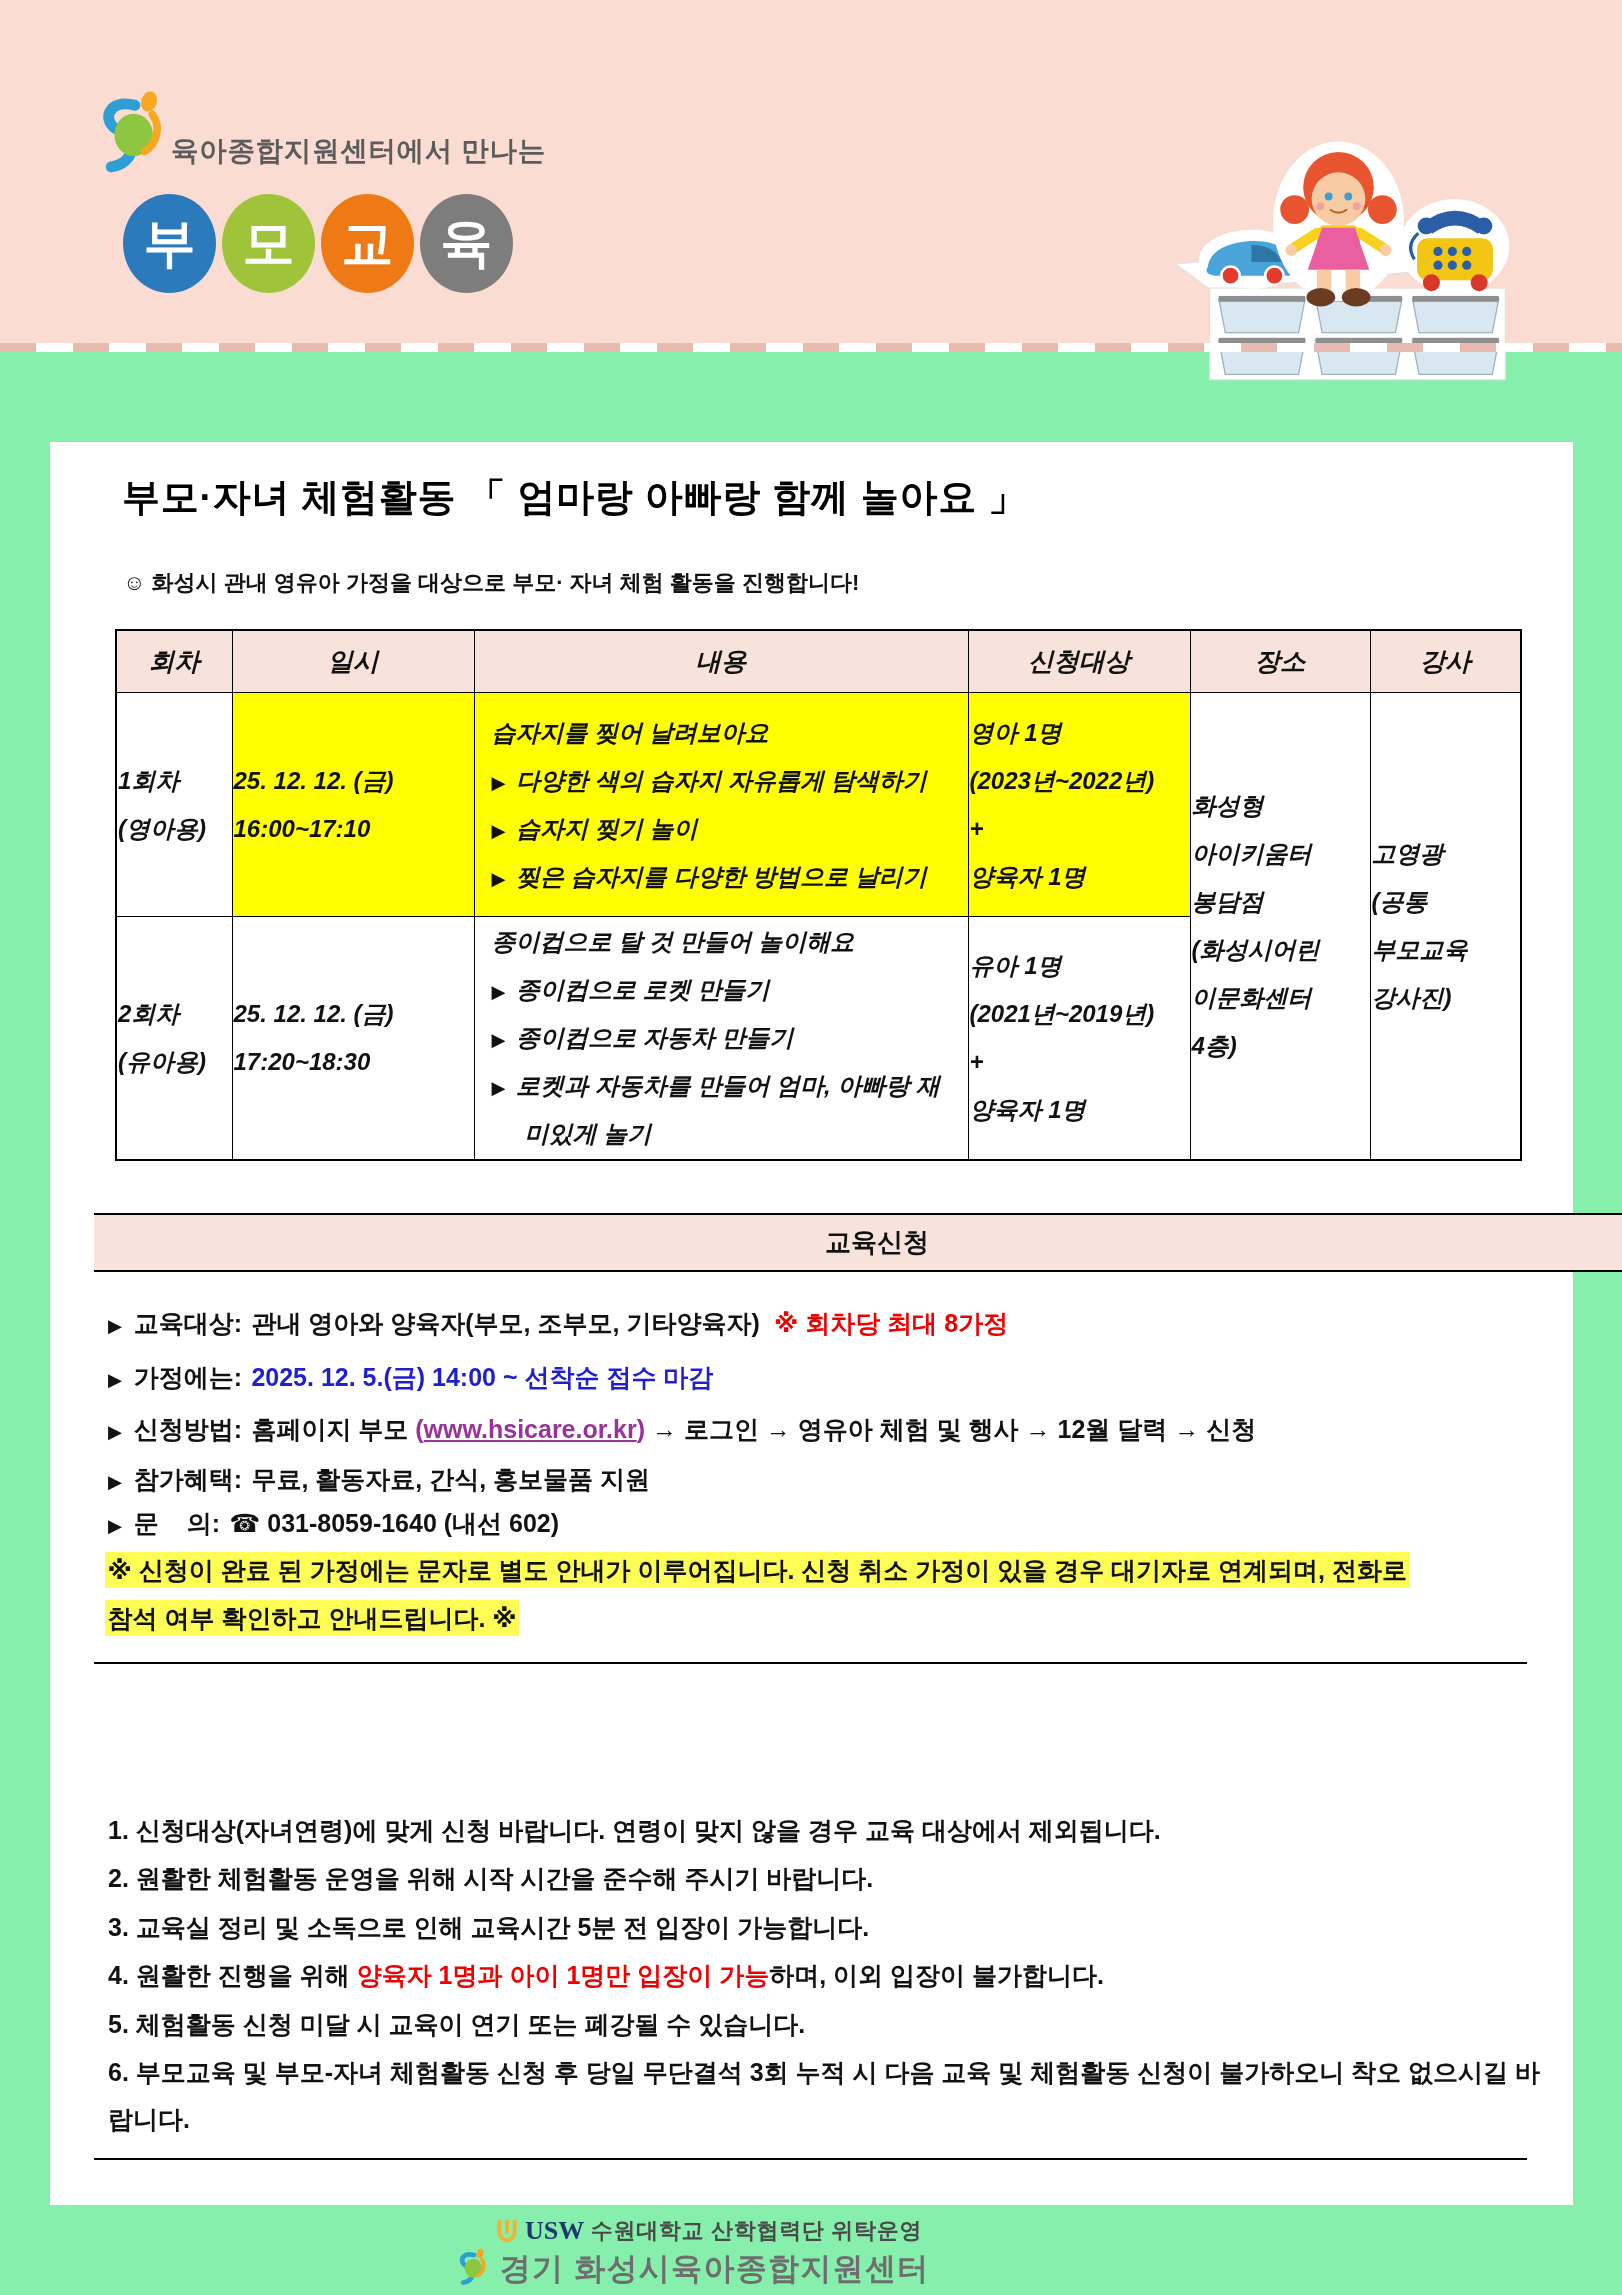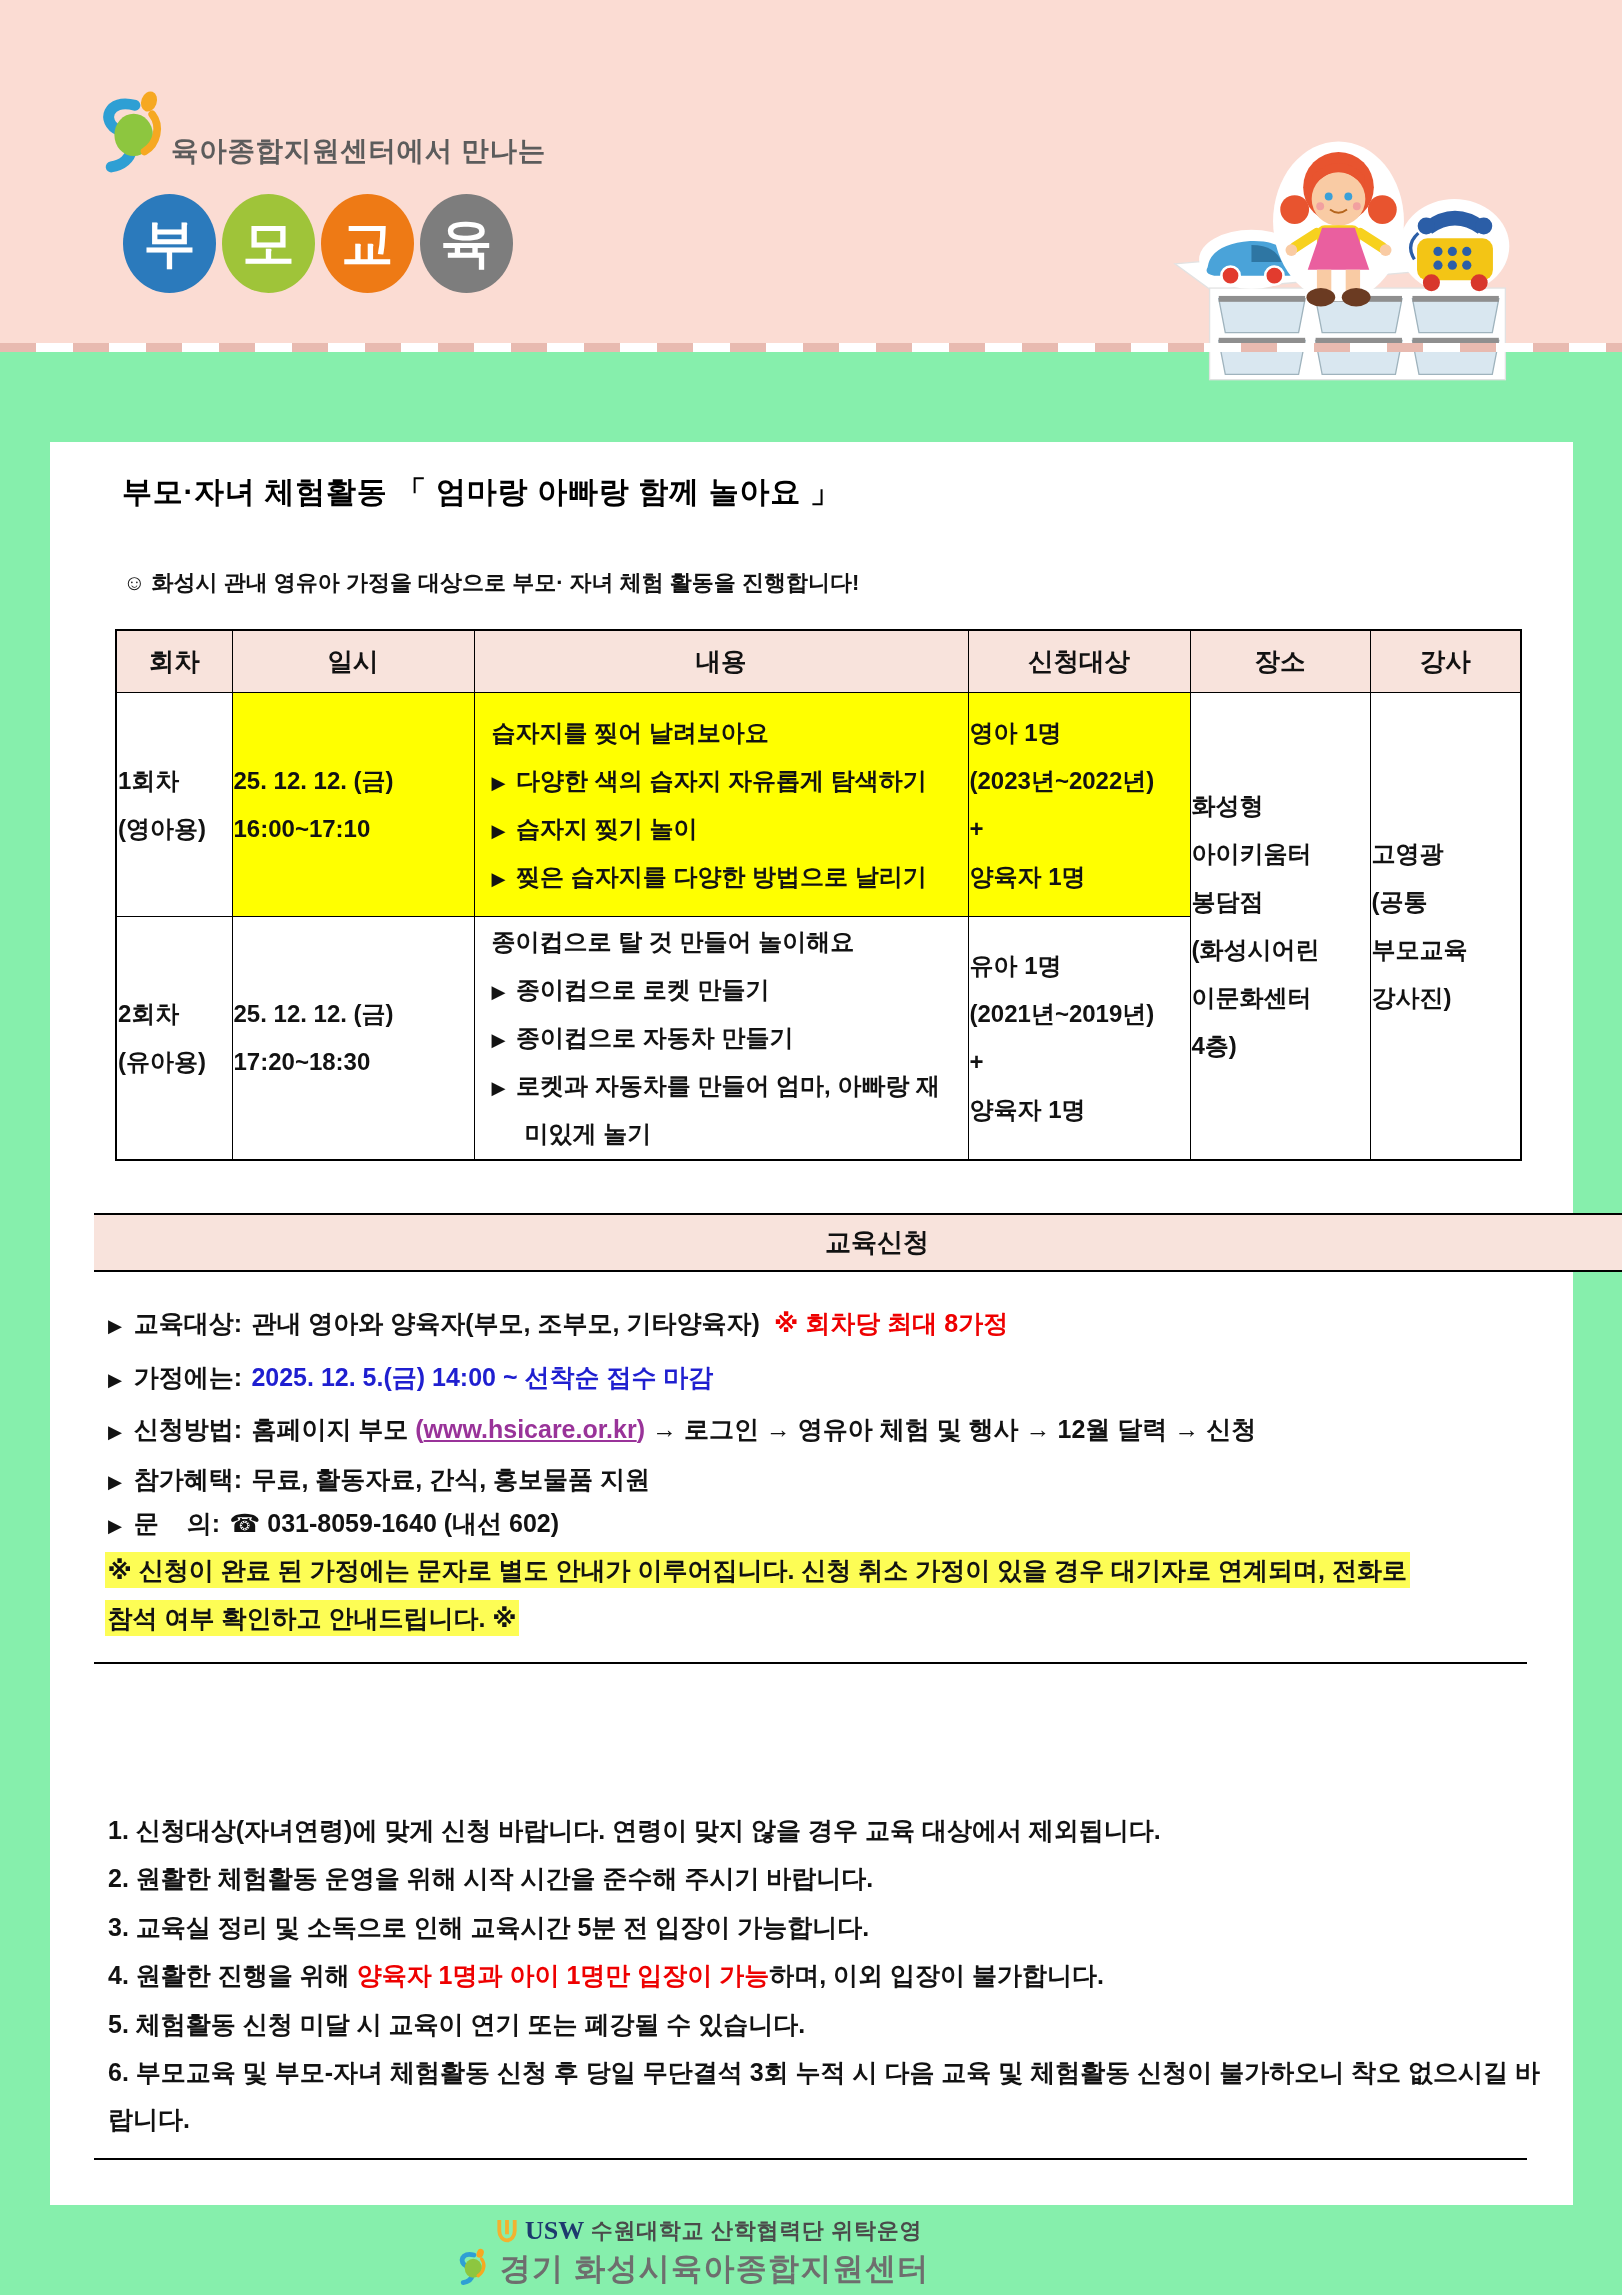--- a/index.html
+++ b/index.html
@@ -15,28 +15,28 @@
   .brand-tagline { position:absolute; left:171px; top:133px; font-size:27.5px; font-weight:600;
     color:#5c5c5c; letter-spacing:0.7px; }
   .circles { position:absolute; left:123px; top:194px; display:flex; gap:5.9px; }
   .circle { width:93px; height:99px; border-radius:50%; display:flex; align-items:center;
     justify-content:center; color:#ffffff; font-size:52px; font-weight:700; }
   .circle.c0 { background:#2b7abc; } .circle.c1 { background:#9fc439; }
   .circle.c2 { background:#ee7a15; } .circle.c3 { background:#7d7d7d; }
   .toys { position:absolute; left:1152px; top:110px; width:373px; height:275px; }
   
   .card { position:absolute; left:50px; top:442px; width:1523px; height:1763px; background:#ffffff; }
-  .page-title { position:absolute; left:72px; top:30px; font-size:30px; font-weight:800;
+  .page-title { position:absolute; left:72px; top:30px; font-size:38px; font-weight:800;
     letter-spacing:0.7px; color:#000; }
   .page-subtitle { position:absolute; left:73px; top:126px; font-size:22px; font-weight:600; }
   
   table.sched { position:absolute; left:65px; top:187px; border-collapse:collapse;
     border:2px solid #000; table-layout:fixed; }
   table.sched th, table.sched td { border:1.3px solid #000; 
-    vertical-align:middle; font-size:24px; line-height:2.0; font-weight:600; }
+    vertical-align:middle; font-size:24px; line-height:2.0; font-weight:600;font-style:italic; }
   table.sched th { height:59px; background:#f8e3dc; font-size:25.5px; }
   tr.r1 td { height:221px; } tr.r2 td { height:232px; }
   td.hl { background:#ffff00; }
   td.c-content { text-align:left; padding-left:17px; padding-right:3.9px; }
   .bl { padding-left:33px; text-indent:-33px; }
   .mk { font-size:18.3px; margin-right:10.5px; }
   
   .section-bar { position:absolute; left:44px; width:1566px; height:55px; background:#f8e3dc;
     border-top:2.6px solid #000; border-bottom:2.6px solid #000; display:flex;
     align-items:center; justify-content:center; font-size:26px; font-weight:600; }

